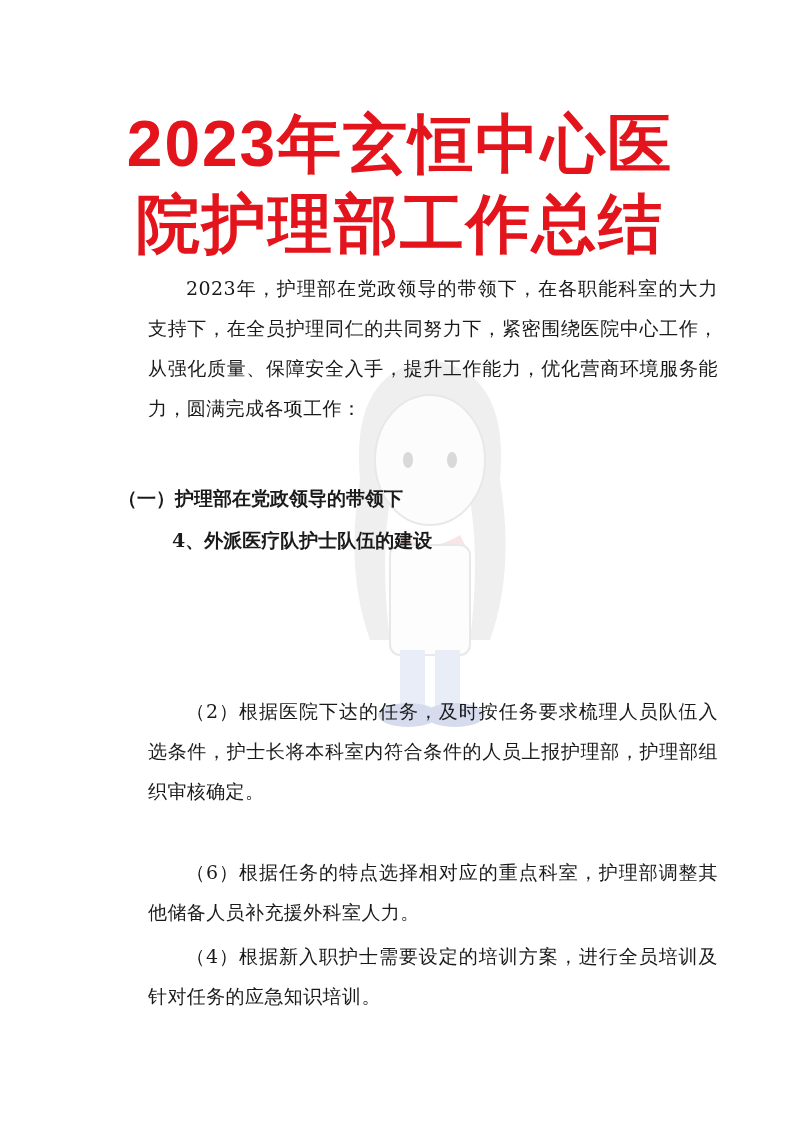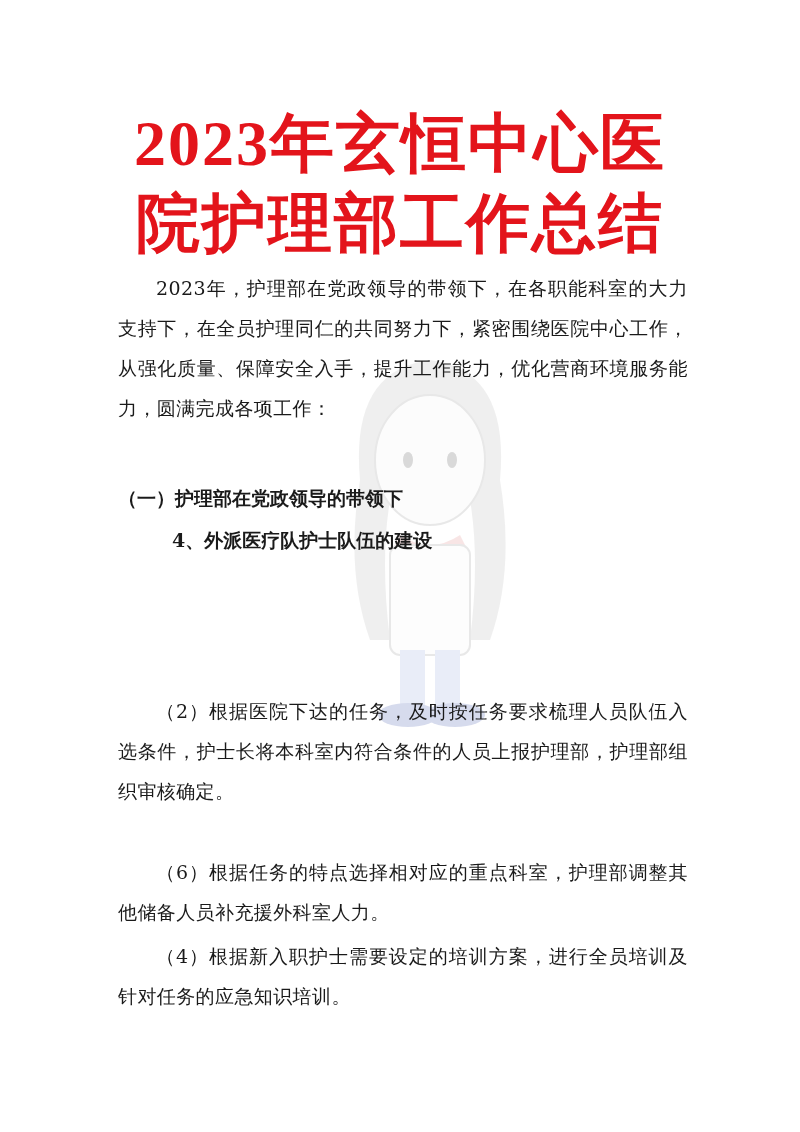--- a/index.html
+++ b/index.html
@@ -30,41 +30,41 @@
       height: 400px;
       opacity: 0.22;
       z-index: 0;
     }
     .title {
       position: absolute;
       left: 0;
       width: 800px;
       text-align: center;
       color: #e3141b;
-      font-family: Liberation Serif, serif;
+      font-family: Liberation Sans, sans-serif;
       font-weight: bold;
       font-size: 64px;
       line-height: 80px;
       letter-spacing: 2px;
       z-index: 1;
     }
     .title.line1 { top: 104px; }
     .title.line2 { top: 184px; text-align: center; }
 
     .body-text {
       position: absolute;
       left: 118px;
       width: 570px;
       font-size: 19px;
       line-height: 40px;
       z-index: 1;
       text-align: justify;
       letter-spacing: 0.4px;
     }
-    .indent { text-indent: 2em; }
+    .indent { text-indent: 2em; margin-left: 30px; }
     .heading {
       position: absolute;
       left: 118px;
       font-size: 21px;
       line-height: 40px;
       font-weight: bold;
       z-index: 1;
     }
     .subheading {
       position: absolute;

